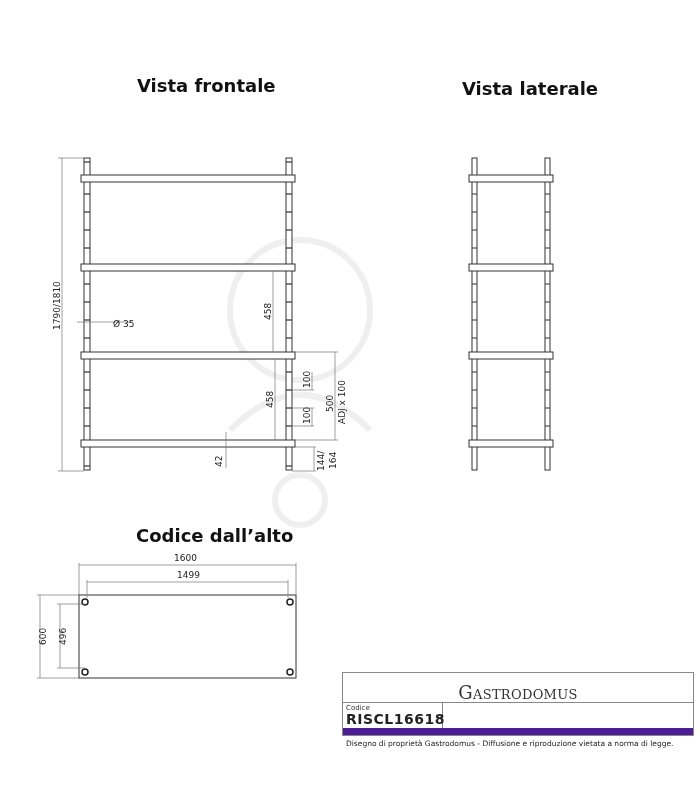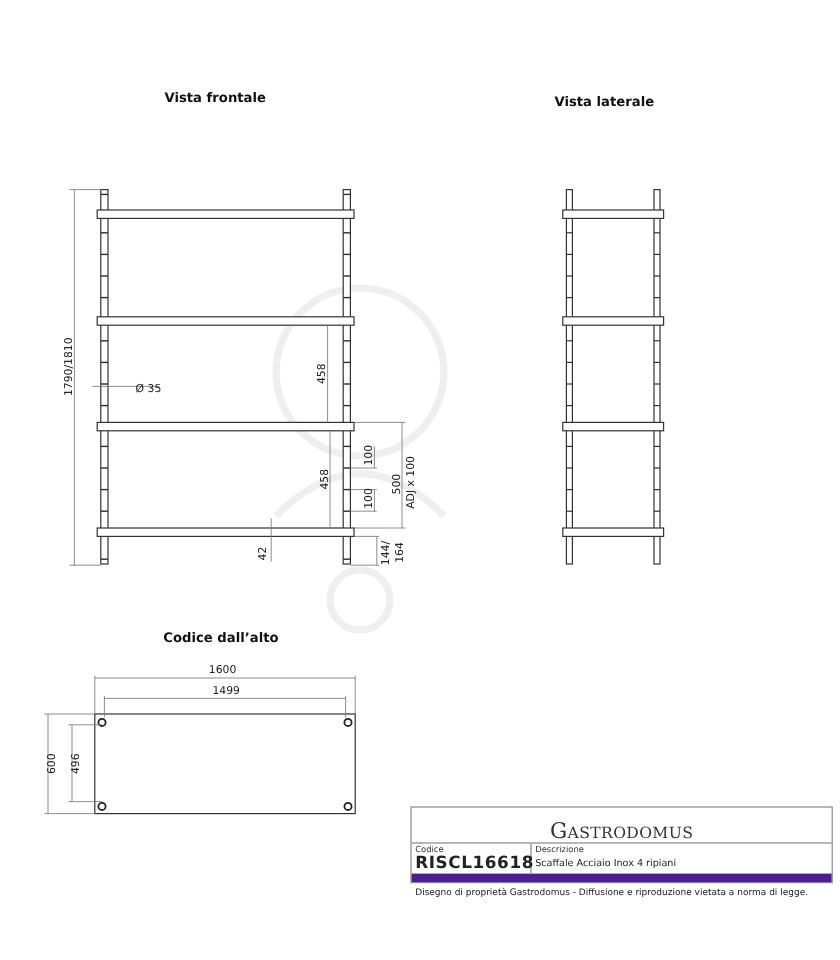--- a/index.html
+++ b/index.html
@@ -1,17 +1,17 @@
 <!DOCTYPE html>
 <html><head>
 <meta charset="utf-8">
 <style>
   html, body { margin:0; padding:0; background:#ffffff; }
   body { width:700px; height:800px; position:relative; overflow:hidden; font-family:"DejaVu Sans", sans-serif; }
-  .title { position:absolute; font-weight:bold; font-size:11px; color:#111; font-family:"DejaVu Sans", sans-serif; }
+  .title { position:absolute; font-weight:bold; font-size:18px; color:#111; font-family:"DejaVu Sans", sans-serif; }
   svg { position:absolute; left:0; top:0; }
   .dimtext { font-family:"DejaVu Sans", sans-serif; font-size:9px; fill:#222; }
   .titleblock { position:absolute; left:342px; top:672px; width:352px; height:64px; border:1px solid #888; box-sizing:border-box; font-family:"DejaVu Sans", sans-serif; color:#222; }
   .tb-logo { height:29px; border-bottom:1px solid #888; position:relative; text-align:center; }
   .tb-logo-text { position:absolute; left:0; right:0; top:9px; font-family:"DejaVu Serif", serif; font-size:13px; letter-spacing:0.3px; color:#333; }
   .tb-logo-text .big { font-size:18px; }
   .tb-row { display:flex; height:25px; border-bottom:7px solid #4c1d95; }
   .tb-cell { box-sizing:border-box; padding:1px 3px; }
   .tb-cell.code { width:100px; border-right:1px solid #888; }
   .tb-label { font-size:7px; color:#333; line-height:9px; }
@@ -176,19 +176,15 @@
 
 <div class="titleblock">
   <div class="tb-logo">
     <div class="tb-logo-text"><span class="big">G</span><span>ASTRODOMUS</span></div>
   </div>
   <div class="tb-row">
     <div class="tb-cell code">
       <div class="tb-label">Codice</div>
       <div class="tb-code">RISCL16618</div>
     </div>
-    <div class="tb-cell">
-      <div class="tb-label">Descrizione</div>
-      <div class="tb-desc">Scaffale Acciaio Inox 4 ripiani</div>
-    </div>
   </div>
   <div class="tb-foot">Disegno di proprietà Gastrodomus - Diffusione e riproduzione vietata a norma di legge.</div>
 </div>
 
 </body></html>

